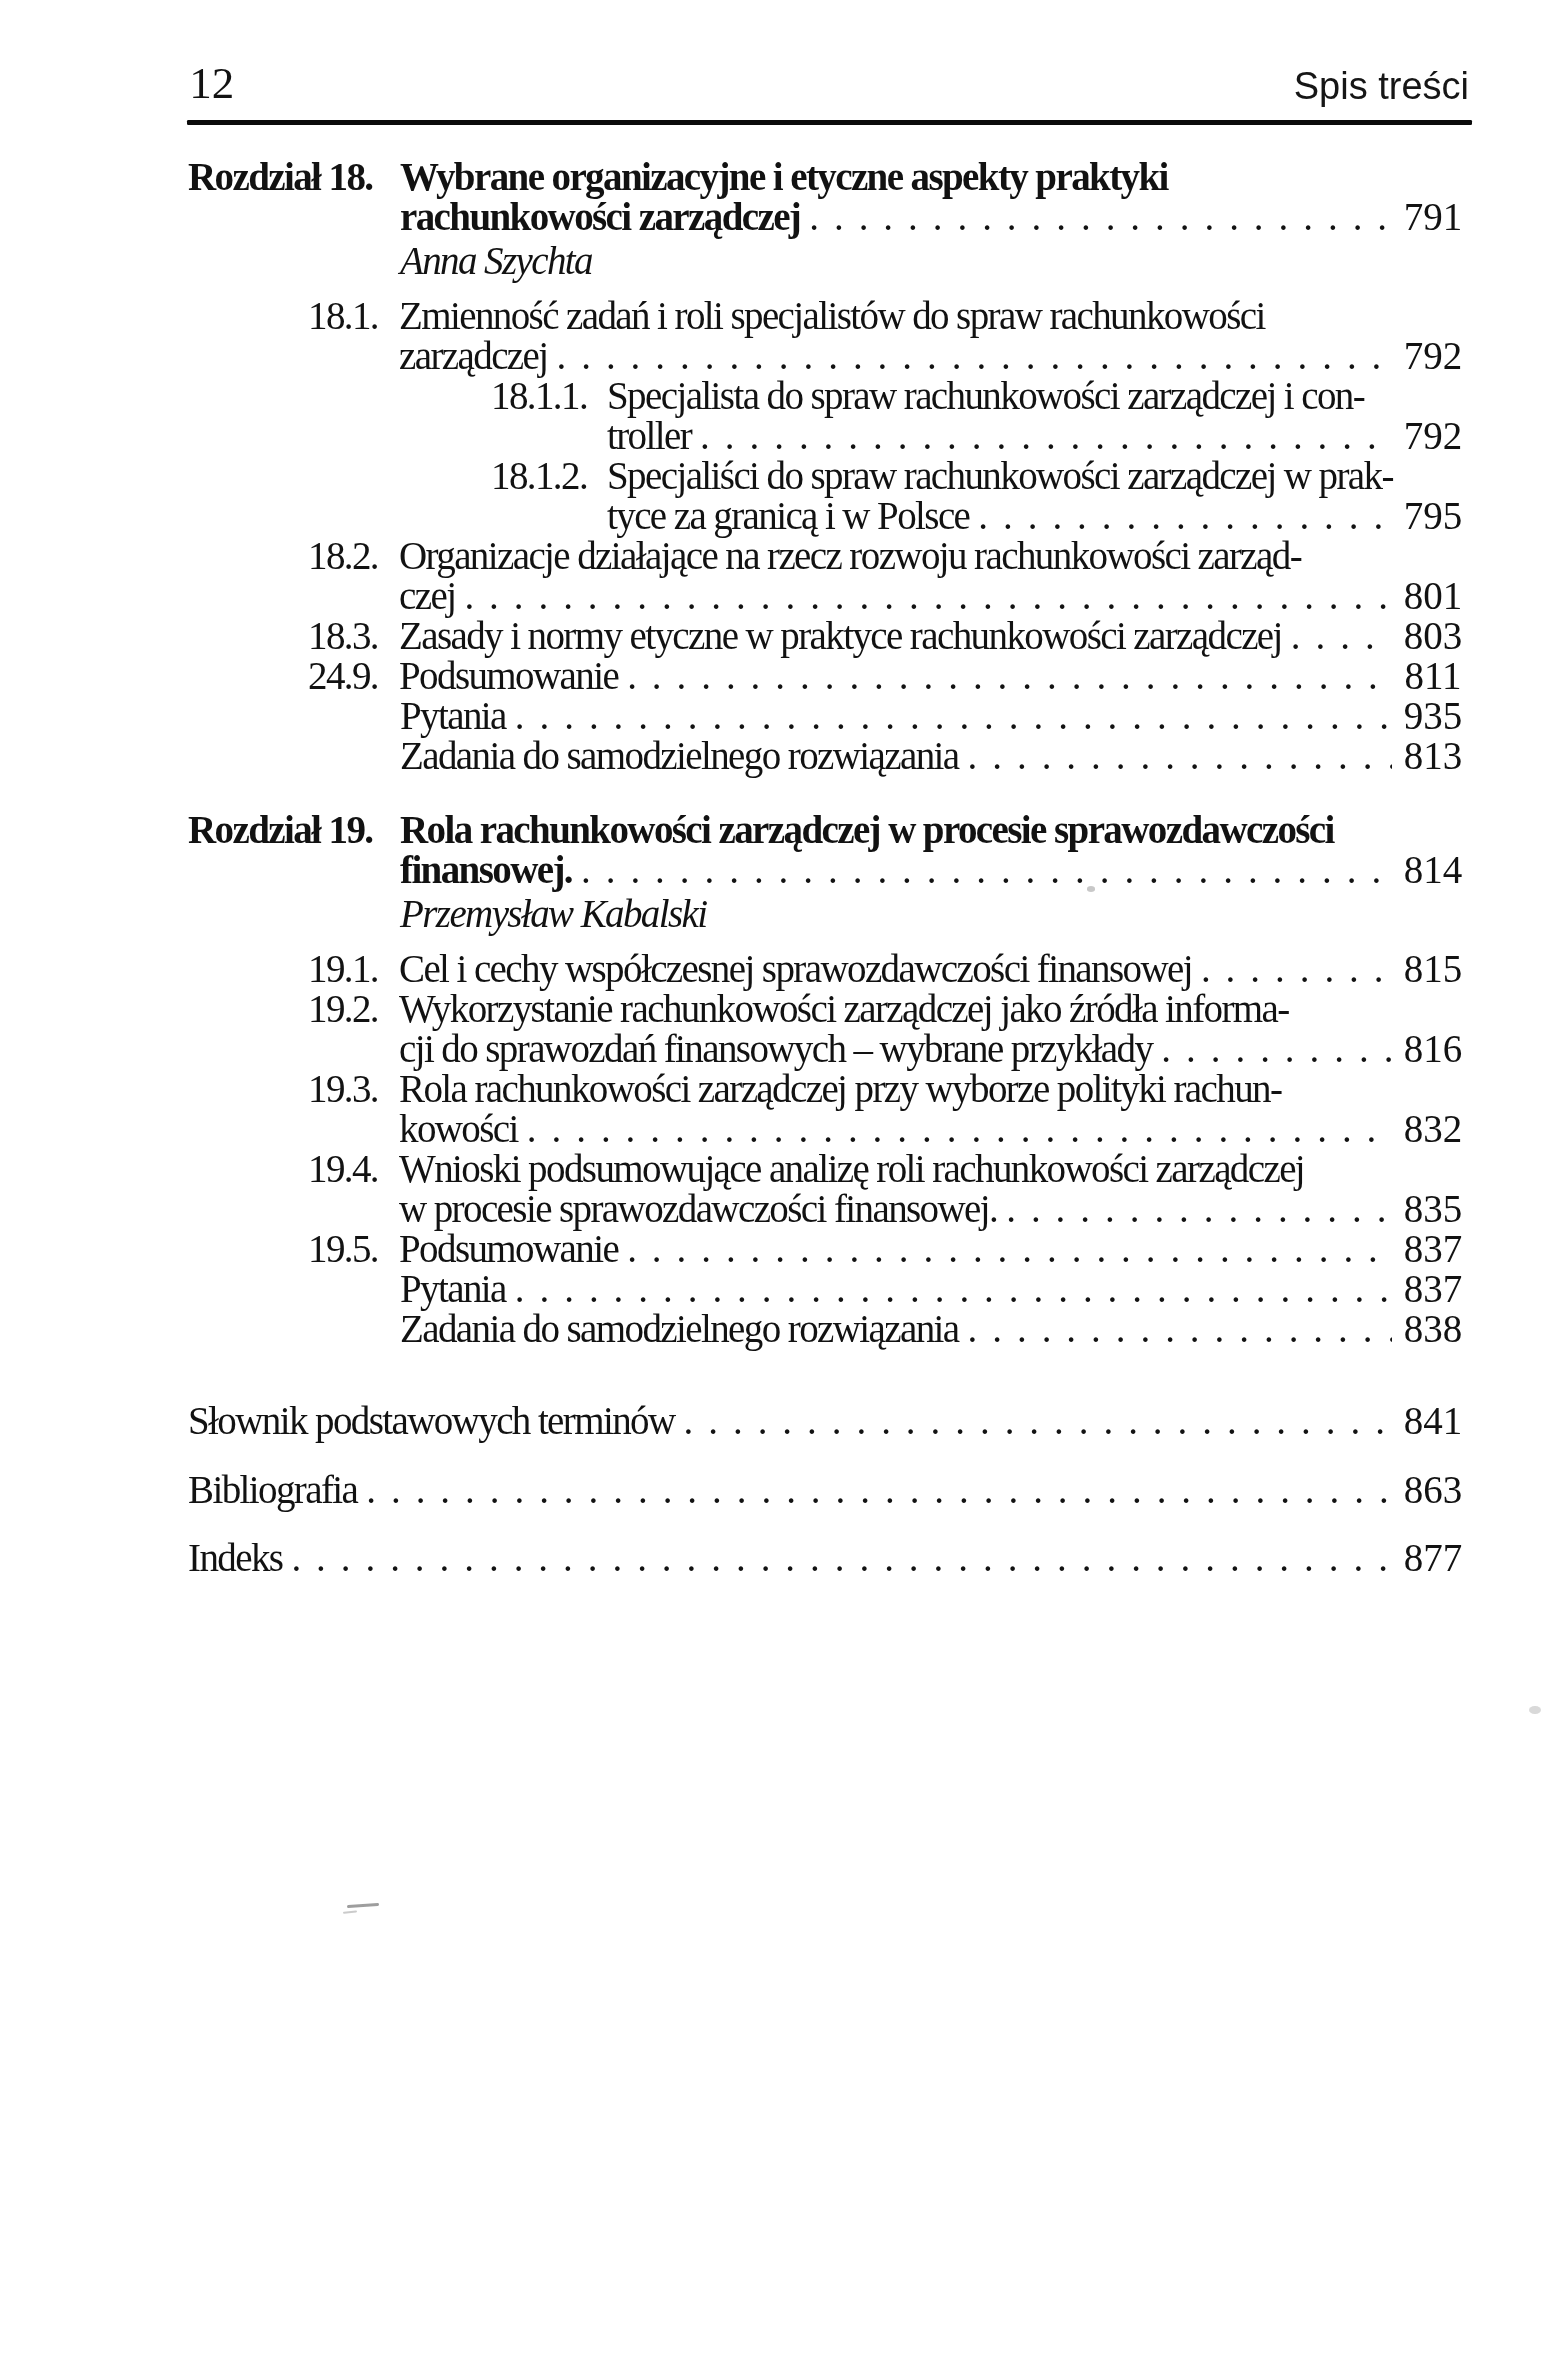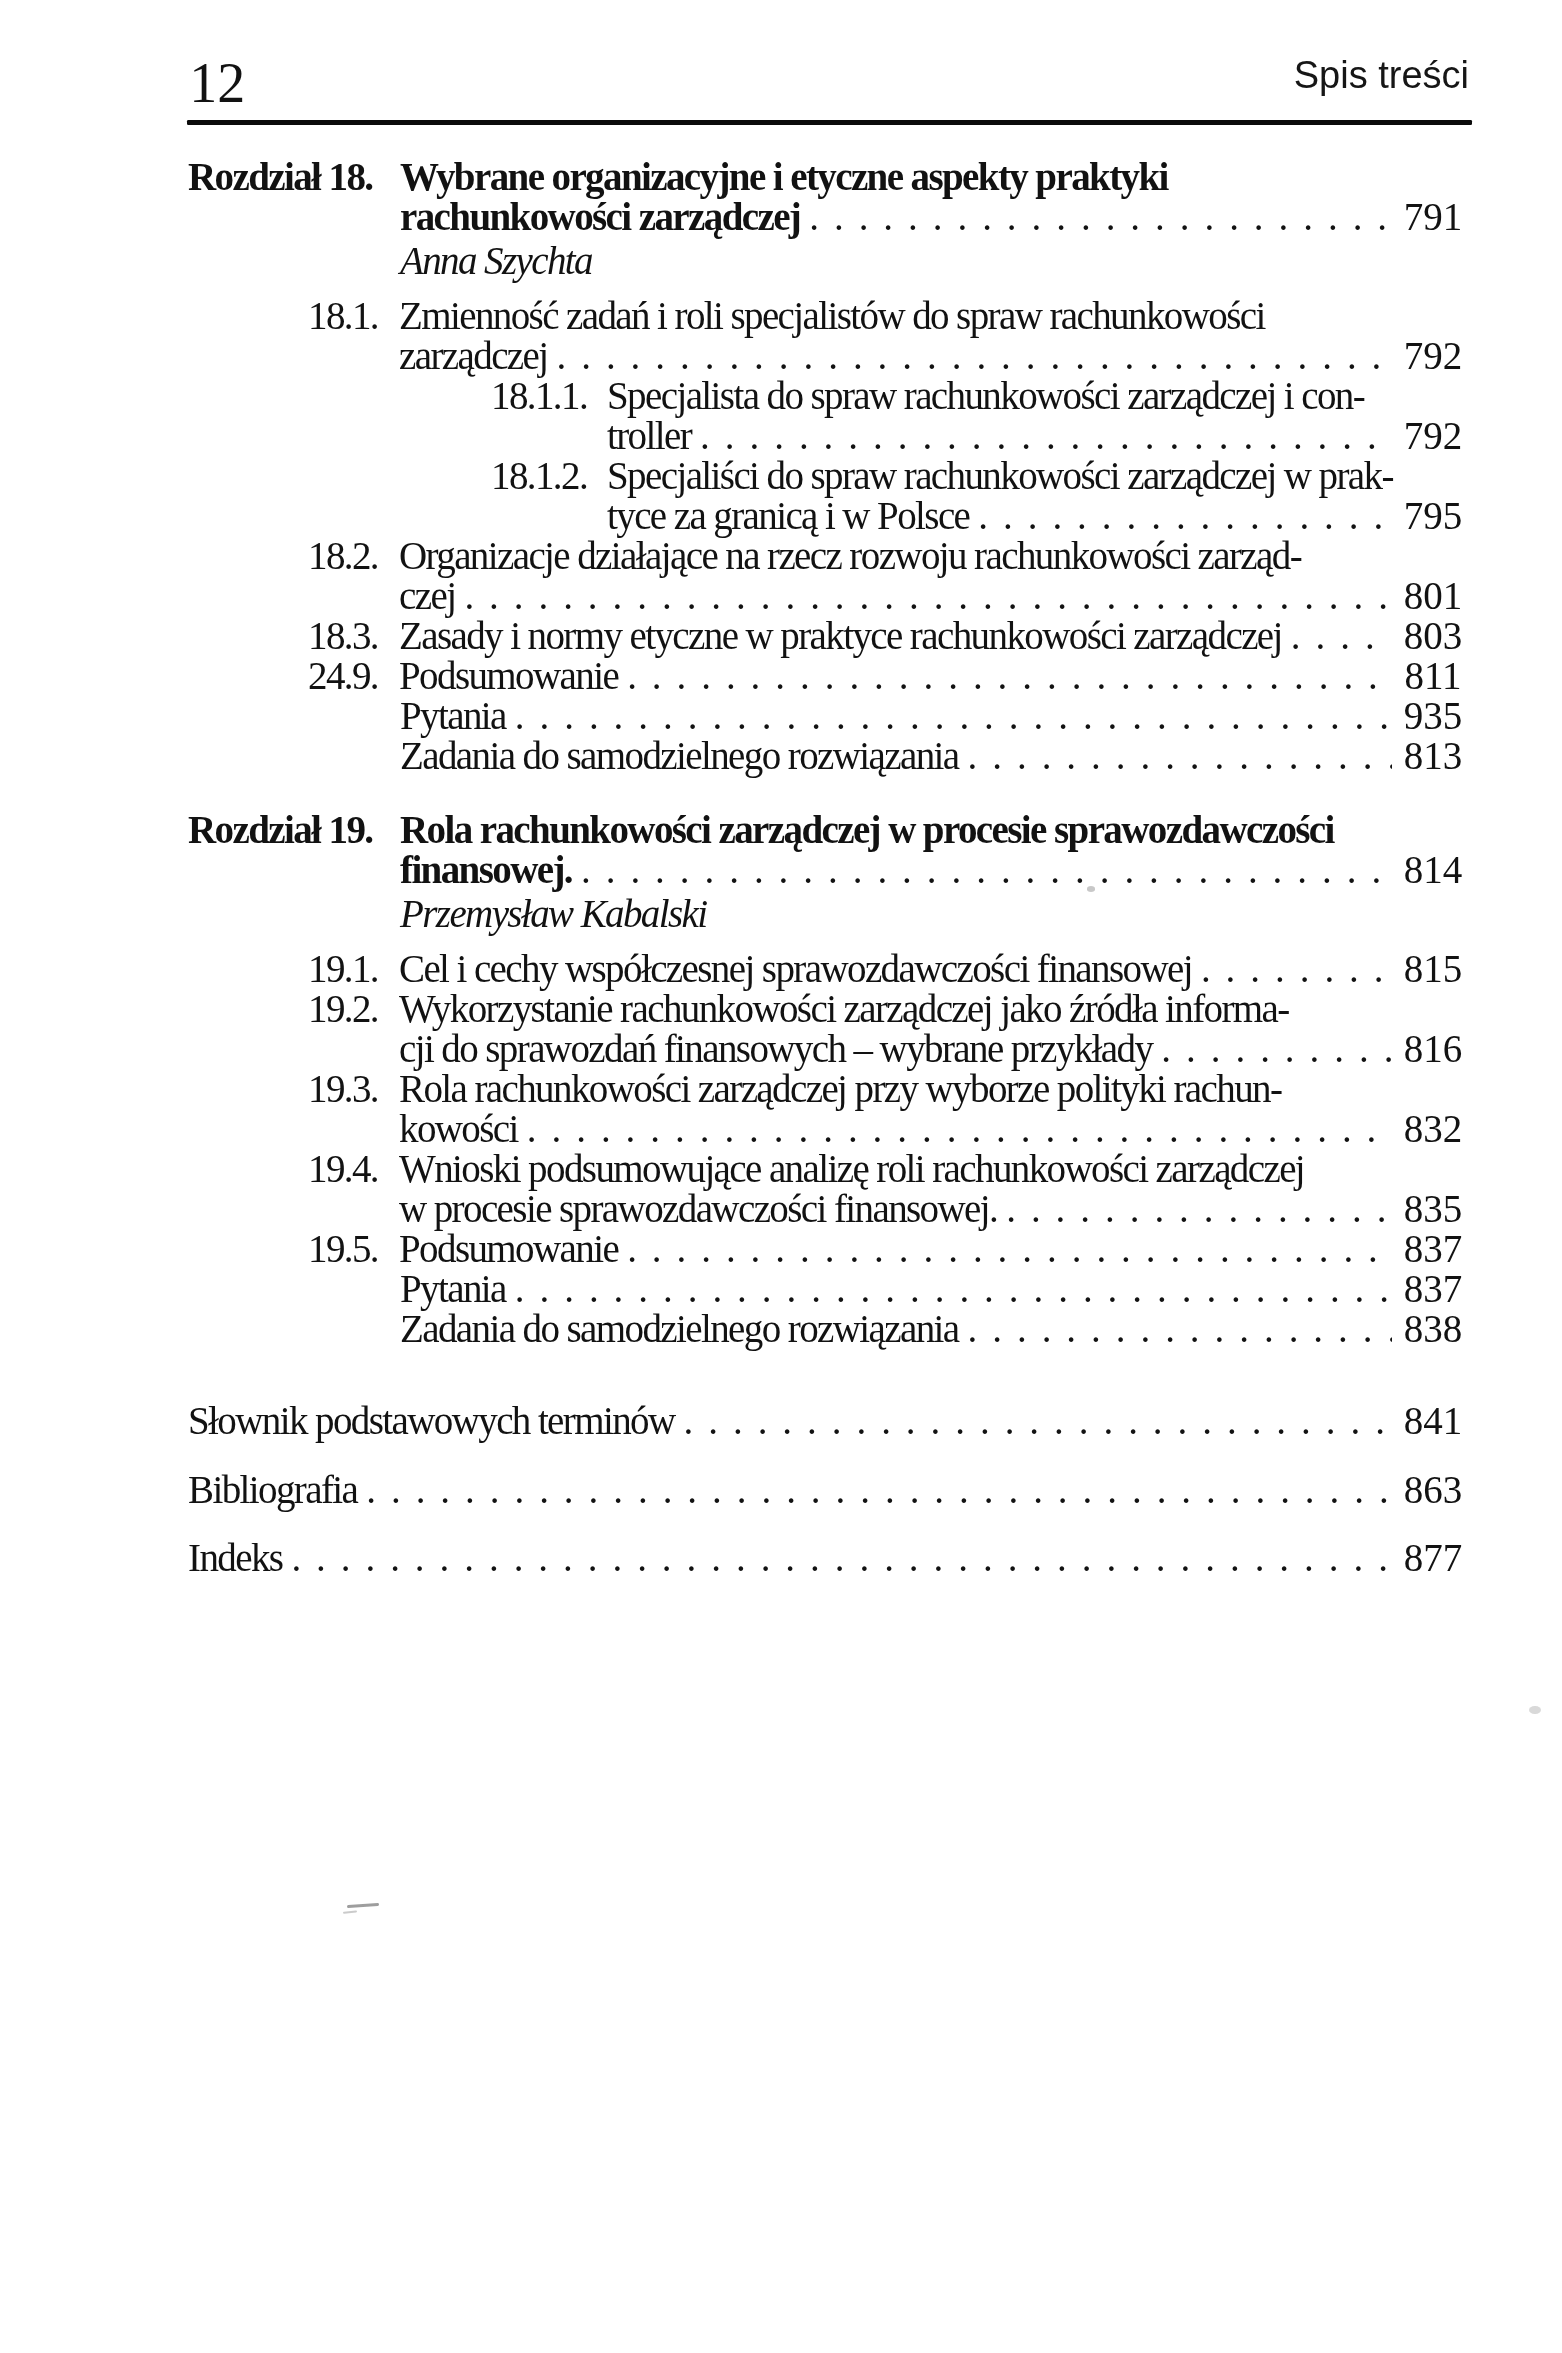--- a/index.html
+++ b/index.html
@@ -8,24 +8,24 @@
     background:#ffffff;
     font-family:"Liberation Serif","DejaVu Serif",serif;
     font-size:39px;line-height:40px;letter-spacing:-1.6px;
     color:#121212;
     position:relative;overflow:hidden;
   }
   .page{position:relative;width:1281px;margin-left:188px;padding-top:157px;}
   
   .folio{
     position:absolute;top:61px;left:1.3px;
-    font-size:56px;line-height:45px;letter-spacing:0;
+    font-size:45px;line-height:45px;letter-spacing:0;
   }
   .runhead{
-    position:absolute;top:56px;right:0;
+    position:absolute;top:67px;right:0;
     font-family:"Liberation Sans","DejaVu Sans",sans-serif;
     font-size:38px;line-height:38px;letter-spacing:0;color:#161616;
   }
   .rule{
     position:absolute;top:120px;left:-1.3px;right:-2.6px;height:4.5px;
     background:#0b0b0b;border-radius:1.3px;
   }
   
   .b{font-weight:bold;}
   .it{font-style:italic;}

